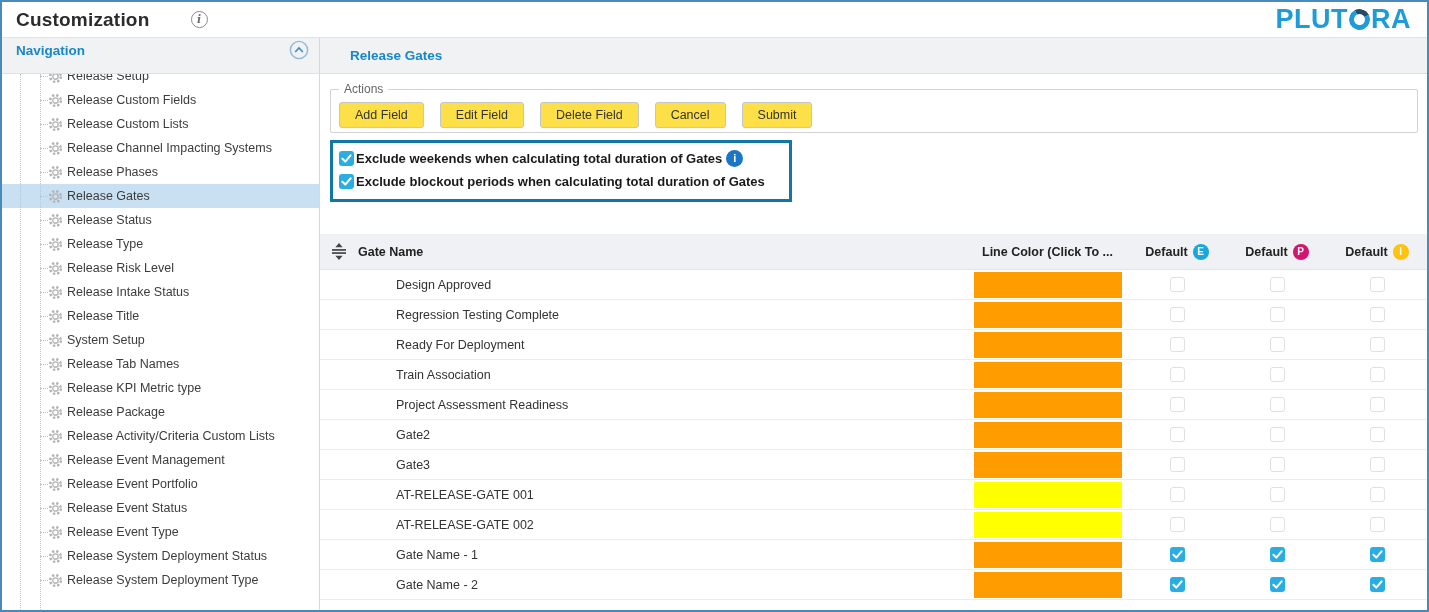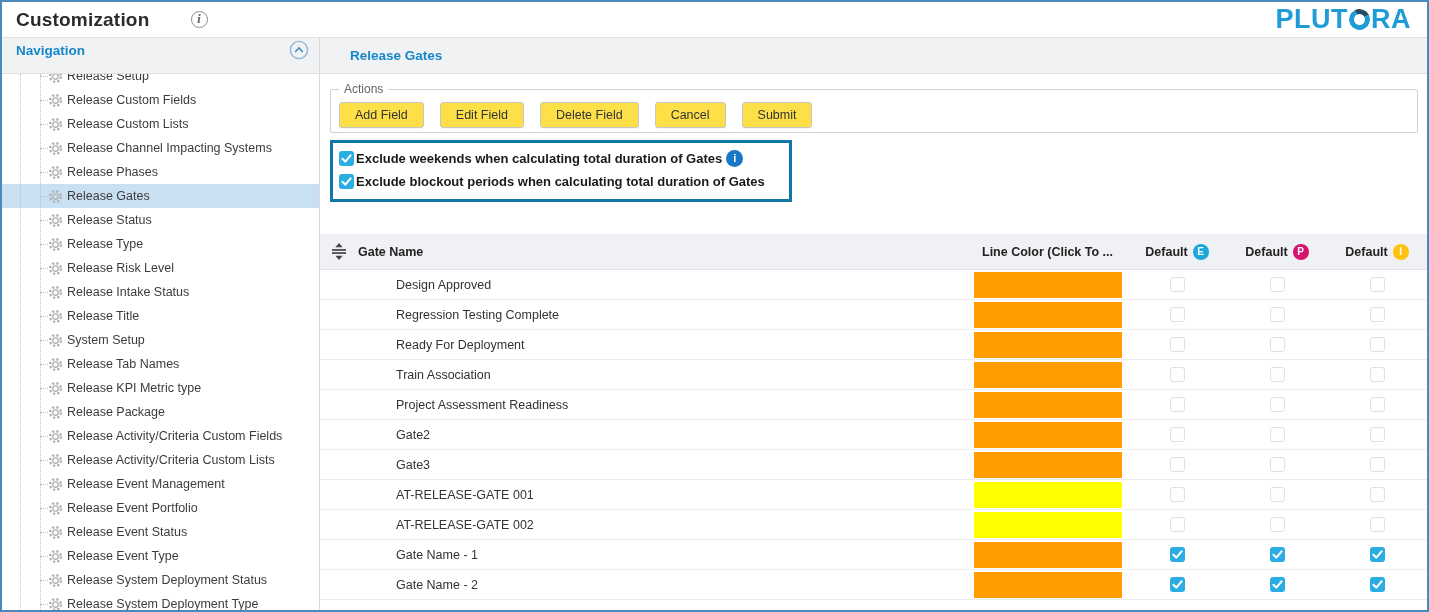--- a/index.html
+++ b/index.html
@@ -271,27 +271,20 @@
   </li>
 
   <li class="nav-item">
     <svg class="gear" viewBox="0 0 16 16">
       <circle cx="8" cy="8" r="2.9" fill="none" stroke="#b2b2b2" stroke-width="1.4"></circle>
       <circle cx="8" cy="8" r="5.7" fill="none" stroke="#b2b2b2" stroke-width="2.6" stroke-dasharray="2.4 2.1"></circle>
     </svg>
     <span class="nav-label">Release Package</span>
   </li>
 
-  <li class="nav-item">
-    <svg class="gear" viewBox="0 0 16 16">
-      <circle cx="8" cy="8" r="2.9" fill="none" stroke="#b2b2b2" stroke-width="1.4"></circle>
-      <circle cx="8" cy="8" r="5.7" fill="none" stroke="#b2b2b2" stroke-width="2.6" stroke-dasharray="2.4 2.1"></circle>
-    </svg>
-    <span class="nav-label">Release Activity/Criteria Custom Fields</span>
-  </li>
 
   <li class="nav-item">
     <svg class="gear" viewBox="0 0 16 16">
       <circle cx="8" cy="8" r="2.9" fill="none" stroke="#b2b2b2" stroke-width="1.4"></circle>
       <circle cx="8" cy="8" r="5.7" fill="none" stroke="#b2b2b2" stroke-width="2.6" stroke-dasharray="2.4 2.1"></circle>
     </svg>
     <span class="nav-label">Release Activity/Criteria Custom Lists</span>
   </li>
 
   <li class="nav-item">

